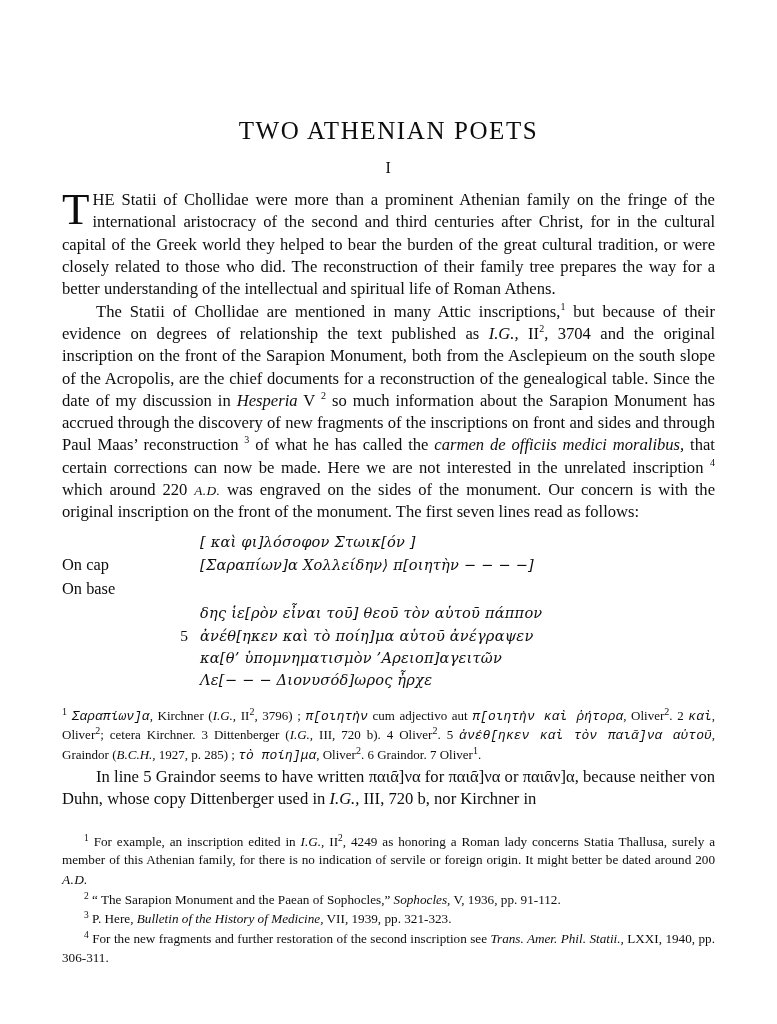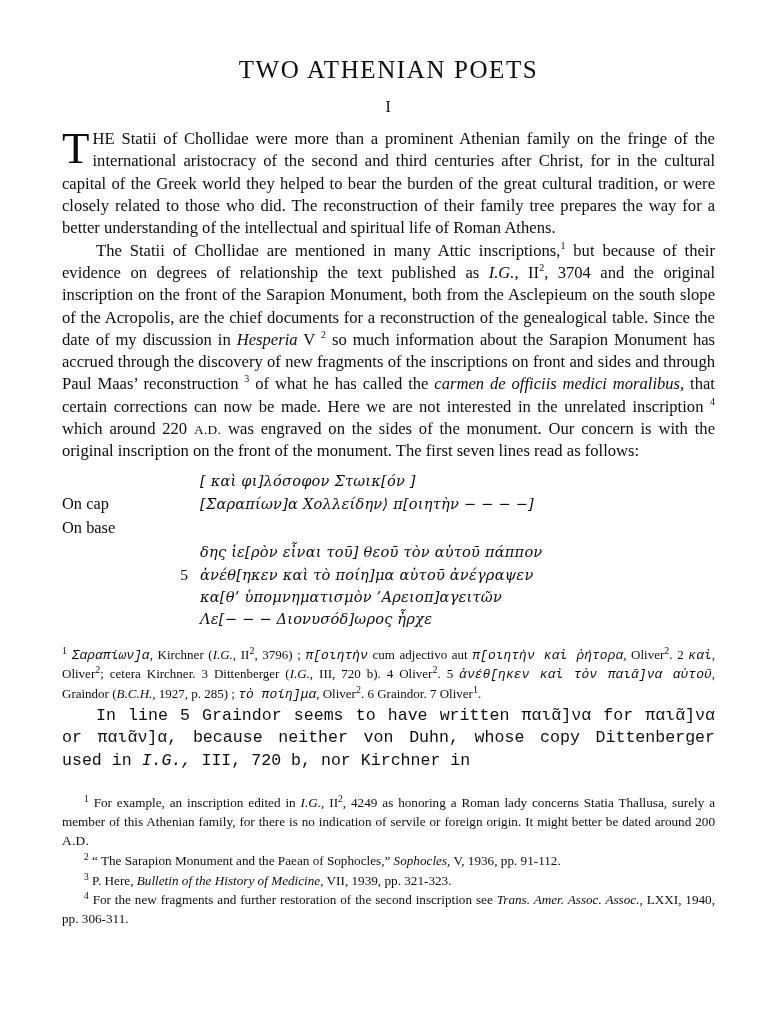--- a/index.html
+++ b/index.html
@@ -12,21 +12,21 @@
     height: 1024px;
     font-family: "Liberation Serif", "DejaVu Serif", serif;
     color: #0d0d0d;
     overflow: hidden;
   }
   .page {
     position: relative;
     width: 777px;
     height: 1024px;
     box-sizing: border-box;
-    padding: 56px 62px 20px 62px;
+    padding: 117px 62px 20px 62px;
   }
   .title {
     text-align: center;
     font-size: 25px;
     letter-spacing: 1.6px;
     font-weight: normal;
     margin: 0 0 14px 0;
   }
   .section-number {
     text-align: center;
@@ -55,20 +55,21 @@
     padding: 2px 2px 0 0;
     margin-right: 1px;
     font-family: "Liberation Serif", "DejaVu Serif", serif;
   }
   em, .it {
     font-style: italic;
   }
   .sc {
     font-size: 13.4px;
     letter-spacing: 0.3px;
+    font-style: italic;
   }
   sup {
     font-size: 10px;
     vertical-align: super;
     line-height: 0;
   }
   
   .inscription {
     margin: 7px 0 0 0;
     font-size: 15.5px;
@@ -106,21 +107,20 @@
     font-size: 13px;
     line-height: 1.44;
     text-align: justify;
   }
   .apparatus .gk {
     font-family: Liberation Mono, monospace;
     font-style: italic;
   }
   .para-after-app {
     margin-top: 15px;
-    font-family: Liberation Mono, monospace;
   }
   
   .footnotes {
     margin-top: 22px;
     font-size: 13.2px;
     line-height: 1.42;
     text-align: justify;
   }
   .footnotes p {
     margin: 0 0 1px 0;
@@ -186,17 +186,17 @@
 
   <p class="apparatus"><sup>1</sup><span> </span><span class="gk">Σαραπίων]α</span><span>, Kirchner (</span><em>I.G.,</em><span> II</span><sup>2</sup><span>, 3796) ; </span><span class="gk">π[οιητὴν</span><span> cum adjectivo aut </span><span class="gk">π[οιητὴν καὶ ῥήτορα</span><span>, Oliver</span><sup>2</sup><span>. 2 </span><span class="gk">καὶ</span><span>, Oliver</span><sup>2</sup><span>; cetera Kirchner. 3 Dittenberger (</span><em>I.G.,</em><span> III, 720 b). 4 Oliver</span><sup>2</sup><span>. 5 </span><span class="gk">ἀνέθ[ηκεν καὶ τὸν παιᾶ]να αὑτοῦ</span><span>, Graindor (</span><em>B.C.H.,</em><span> 1927, p. 285) ; </span><span class="gk">τὸ ποίη]μα</span><span>, Oliver</span><sup>2</sup><span>. 6 Graindor. 7 Oliver</span><sup>1</sup><span>.</span></p>
 
   <p class="body indent para-after-app"><span>In line 5 Graindor seems to have written </span><span class="gk">παιᾶ]να</span><span> for </span><span class="gk">παιᾶ]να</span><span> or </span><span class="gk">παιᾶν]α</span><span>, because neither von Duhn, whose copy Dittenberger used in </span><em>I.G.,</em><span> III, 720 b, nor Kirchner in</span></p>
 
   <div class="footnotes">
     <div>
         <p><sup>1</sup> <span>For example, an inscription edited in </span><em>I.G.,</em><span> II</span><sup>2</sup><span>, 4249 as honoring a Roman lady concerns Statia Thallusa, surely a member of this Athenian family, for there is no indication of servile or foreign origin.  It might better be dated around 200 </span><span class="sc">A.D.</span></p>
         <p><sup>2</sup> <span>“ The Sarapion Monument and the Paean of Sophocles,” </span><em>Sophocles,</em><span> V, 1936, pp. 91-112.</span></p>
         <p><sup>3</sup> <span>P. Here, </span><em>Bulletin of the History of Medicine,</em><span> VII, 1939, pp. 321-323.</span></p>
-        <p><sup>4</sup> <span>For the new fragments and further restoration of the second inscription see </span><em>Trans. Amer. Assoc. Assoc.,</em><span> LXXI, 1940, pp. 306-311.</span></p>
+        <p><sup>4</sup> <span>For the new fragments and further restoration of the second inscription see </span><em>Trans. Amer. Phil. Statii.,</em><span> LXXI, 1940, pp. 306-311.</span></p>
       </div>
   </div>
 
 </div>
 
 </body></html>

